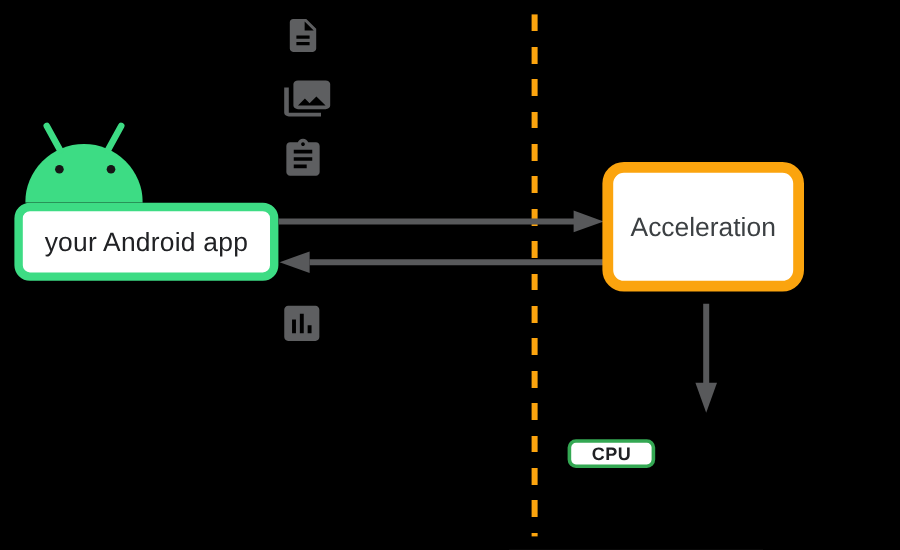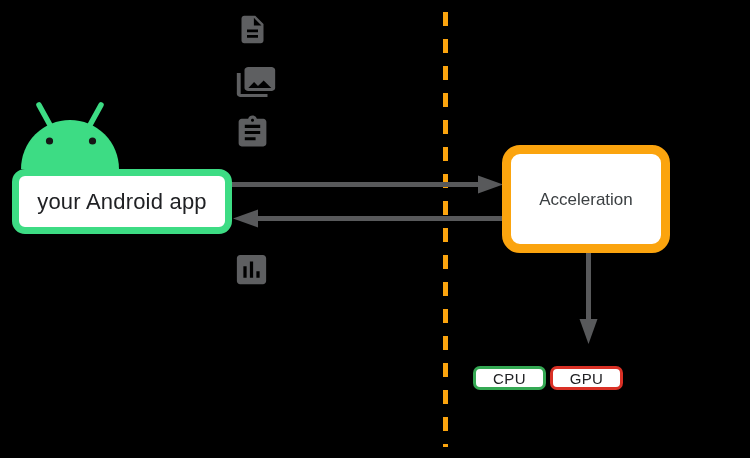--- a/index.html
+++ b/index.html
@@ -60,28 +60,28 @@
       to bottom,
       var(--api-orange) 0px,
       var(--api-orange) 14px,
       transparent 14px,
       transparent 27px
     );
   }
 
   
   .api-box {
-    left: 502px; top: 145px;
+    left: 502px; top: 135px;
     width: 168px; height: 108px;
     background: var(--box-bg);
     border: 9px solid var(--api-orange);
     border-radius: 18px;
     display: flex; flex-direction: column;
     align-items: center; justify-content: center;
-    font-size: 17px;
+    font-size: 22px;
     line-height: 25px;
     color: var(--api-text);
     text-align: center;
   }
 
   
   .arrow line { stroke: var(--arrow-gray); stroke-width: 5; }
   .arrow polygon { fill: var(--arrow-gray); }
   .arrow-right { left: 232px; top: 174px; }
   .arrow-left  { left: 231px; top: 208px; }
@@ -90,21 +90,21 @@
   
   .chip {
     width: 73px; height: 24px;
     background: var(--box-bg);
     border-radius: 7px;
     display: flex; align-items: center; justify-content: center;
     font-size: 15px;
     color: var(--box-text);
     letter-spacing: 0.4px;
   }
-  .chip-cpu { left: 473px; top: 366px; border: 3px solid var(--cpu-green); }
+  .chip-cpu { left: 473px; top: 366px; border: 3px solid var(--cpu-green); font-weight: bold; }
   .chip-gpu { left: 550px; top: 366px; border: 3px solid var(--gpu-red); }
 </style>
 </head>
 <body>
 
 <div class="canvas">
 
   <svg class="abs android-head" width="98" height="70" viewBox="0 0 98 70">
     <path d="M0 70 A49 49 0 0 1 98 70 Z" fill="var(--android-green)"></path>
     <line x1="29" y1="26" x2="18" y2="6" stroke="var(--android-green)" stroke-width="5.5" stroke-linecap="round"></line>
@@ -153,17 +153,14 @@
     <polygon points="1.5,66 19.5,66 10.5,91"></polygon>
   </svg>
 
   <div class="abs api-box">
     <span>Acceleration</span>
   </div>
 
   <div class="abs chip chip-cpu">
     <span>CPU</span>
   </div>
-  <div class="abs chip chip-gpu">
-    <span>GPU</span>
-  </div>
 
 </div>
 
 </body></html>

